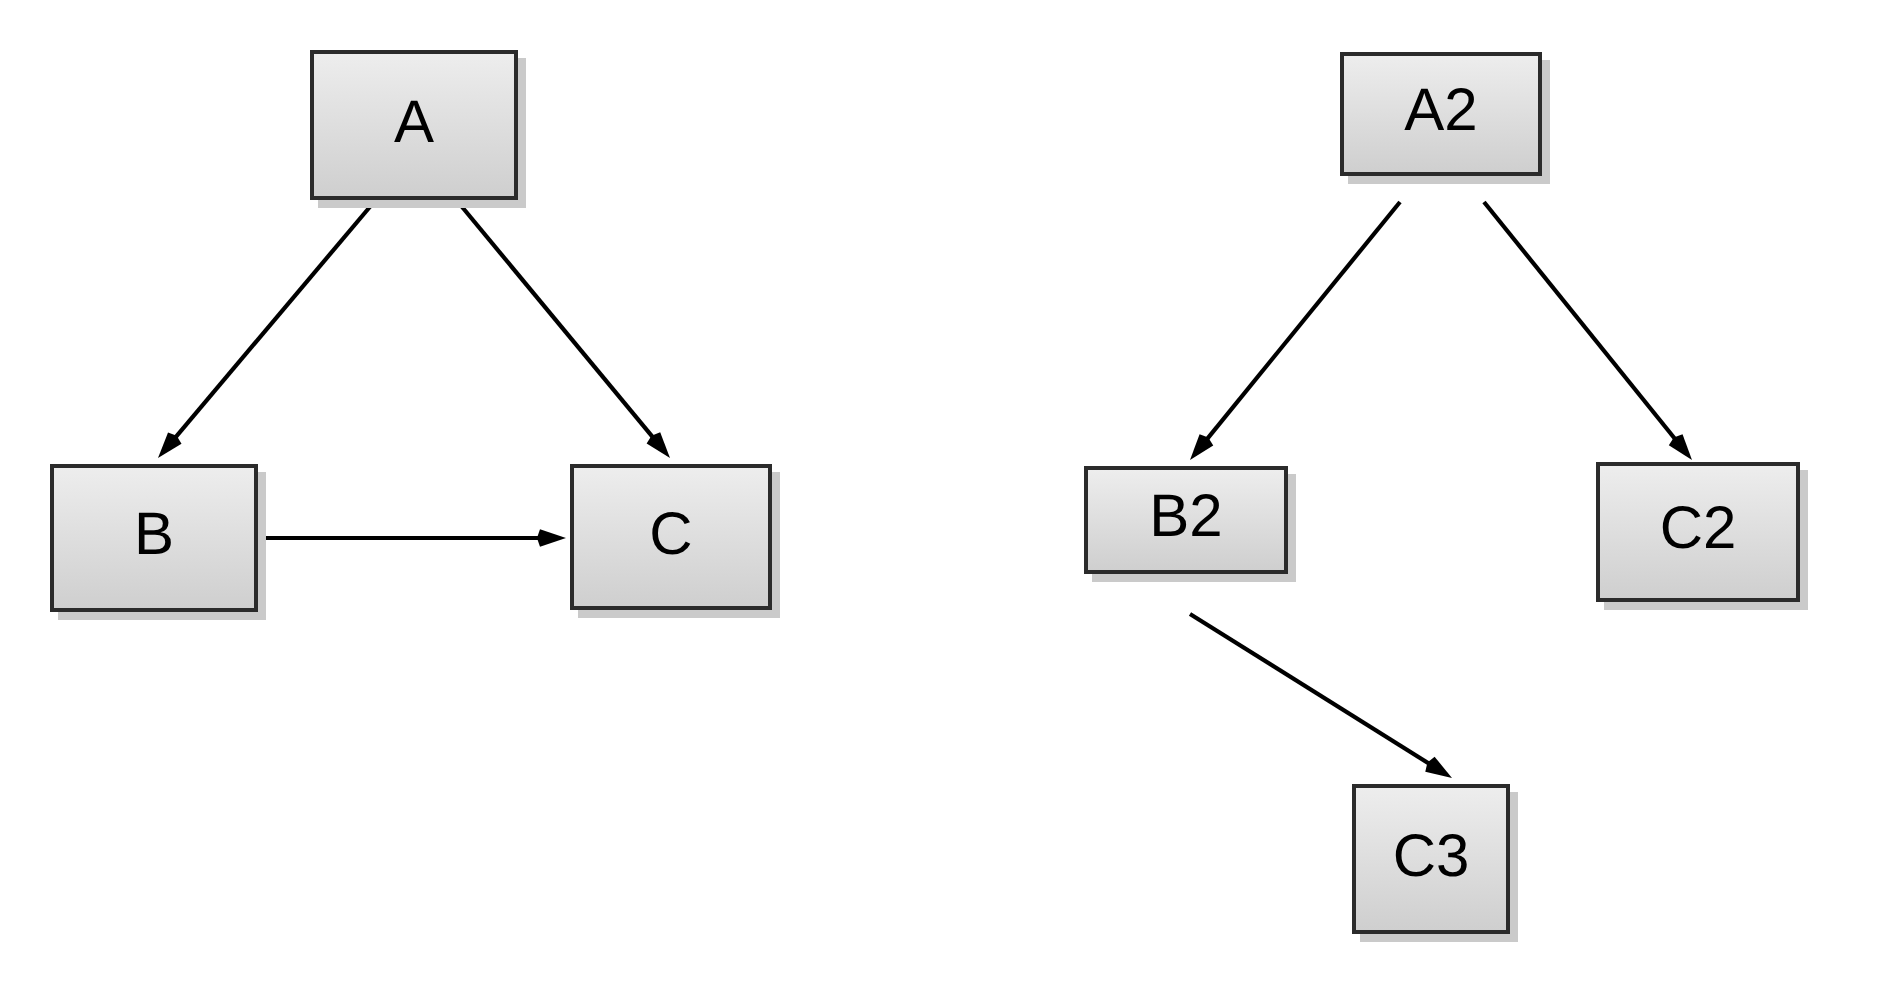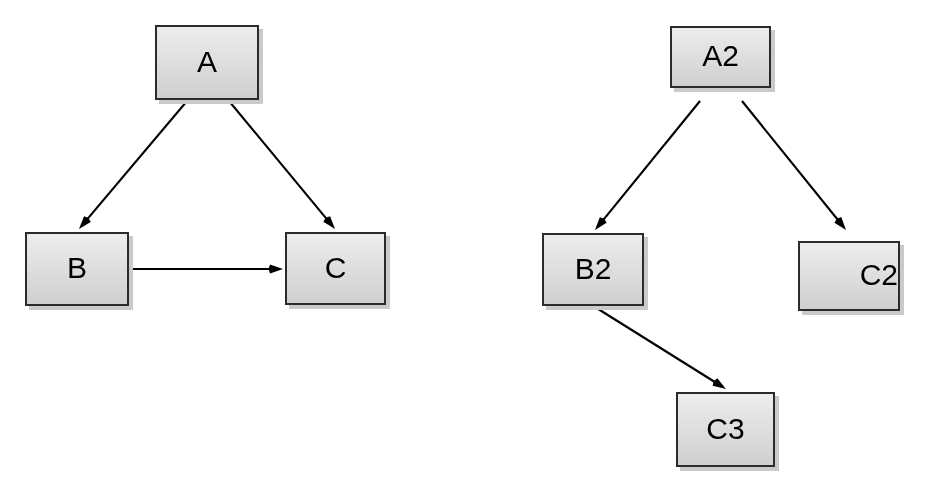--- a/index.html
+++ b/index.html
@@ -84,24 +84,24 @@
       </div>
       <div class="node" style="left: 25px; top: 232px; width: 104px; height: 74px; border-color: rgb(43, 43, 43); background: linear-gradient(rgb(237, 237, 237) 0%, rgb(207, 207, 207) 100%); box-shadow: rgb(202, 202, 202) 4px 4px 0px 0px; color: rgb(0, 0, 0);">
         <span class="node-label">B</span>
       </div>
       <div class="node" style="left: 285px; top: 232px; width: 101px; height: 73px; border-color: rgb(43, 43, 43); background: linear-gradient(rgb(237, 237, 237) 0%, rgb(207, 207, 207) 100%); box-shadow: rgb(202, 202, 202) 4px 4px 0px 0px; color: rgb(0, 0, 0);">
         <span class="node-label">C</span>
       </div>
       <div class="node" style="left: 670px; top: 26px; width: 101px; height: 62px; border-color: rgb(43, 43, 43); background: linear-gradient(rgb(237, 237, 237) 0%, rgb(207, 207, 207) 100%); box-shadow: rgb(202, 202, 202) 4px 4px 0px 0px; color: rgb(0, 0, 0);">
         <span class="node-label">A2</span>
       </div>
-      <div class="node" style="left: 542px; top: 233px; width: 102px; height: 73px; border-color: rgb(43, 43, 43); background: linear-gradient(rgb(237, 237, 237) 0%, rgb(207, 207, 207) 100%); box-shadow: rgb(202, 202, 202) 4px 4px 0px 0px; color: rgb(0, 0, 0);">
+      <div class="node" style="left: 542px; top: 233px; width: 102px; height: 54px; border-color: rgb(43, 43, 43); background: linear-gradient(rgb(237, 237, 237) 0%, rgb(207, 207, 207) 100%); box-shadow: rgb(202, 202, 202) 4px 4px 0px 0px; color: rgb(0, 0, 0);">
         <span class="node-label">B2</span>
       </div>
-      <div class="node" style="left: 798px; top: 241px; width: 102px; height: 70px; border-color: rgb(43, 43, 43); background: linear-gradient(rgb(237, 237, 237) 0%, rgb(207, 207, 207) 100%); box-shadow: rgb(202, 202, 202) 4px 4px 0px 0px; color: rgb(0, 0, 0); justify-content: flex-end;">
+      <div class="node" style="left: 798px; top: 231px; width: 102px; height: 70px; border-color: rgb(43, 43, 43); background: linear-gradient(rgb(237, 237, 237) 0%, rgb(207, 207, 207) 100%); box-shadow: rgb(202, 202, 202) 4px 4px 0px 0px; color: rgb(0, 0, 0);">
         <span class="node-label">C2</span>
       </div>
-      <div class="node" style="left: 676px; top: 392px; width: 99px; height: 75px; border-color: rgb(43, 43, 43); background: linear-gradient(rgb(237, 237, 237) 0%, rgb(207, 207, 207) 100%); box-shadow: rgb(202, 202, 202) 4px 4px 0px 0px; color: rgb(0, 0, 0);">
+      <div class="node" style="left: 676px; top: 392px; width: 79px; height: 75px; border-color: rgb(43, 43, 43); background: linear-gradient(rgb(237, 237, 237) 0%, rgb(207, 207, 207) 100%); box-shadow: rgb(202, 202, 202) 4px 4px 0px 0px; color: rgb(0, 0, 0);">
         <span class="node-label">C3</span>
       </div>
     </div>
 
 </div>
 
 </body></html>

